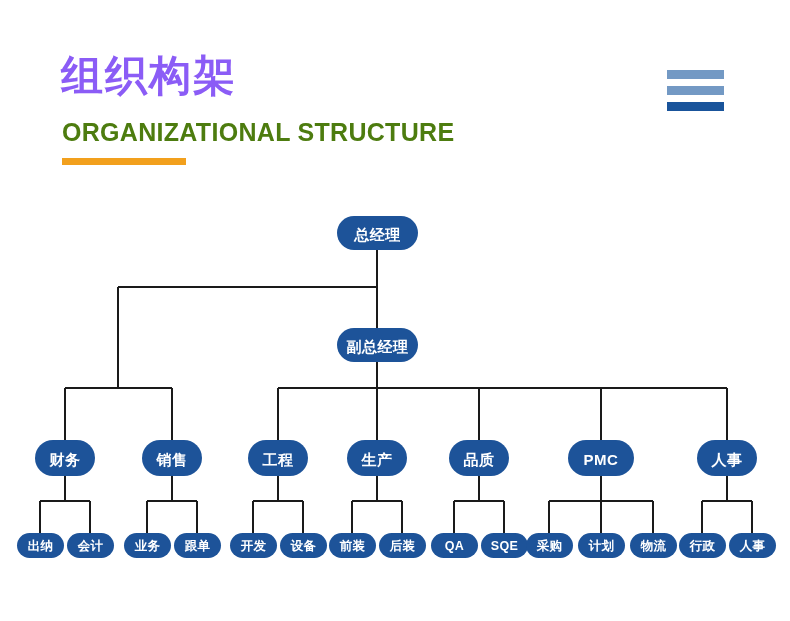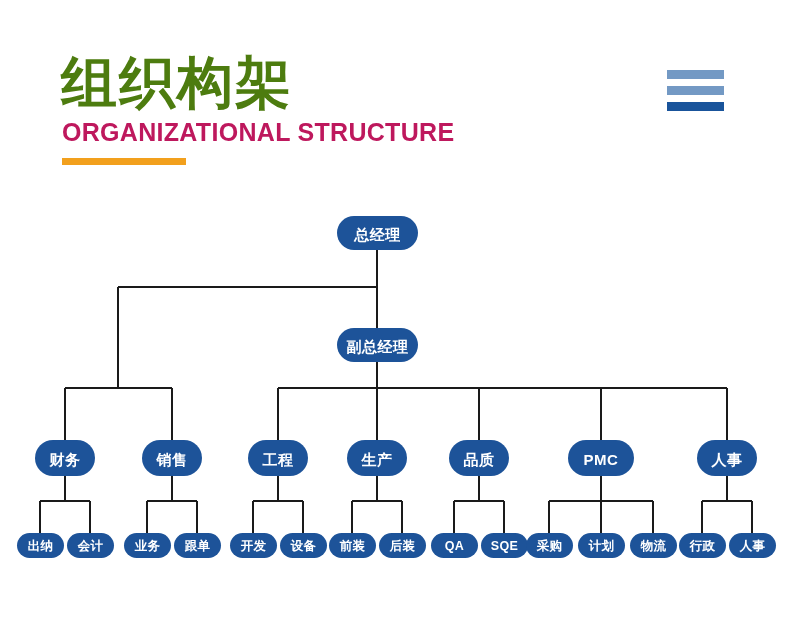--- a/index.html
+++ b/index.html
@@ -20,34 +20,34 @@
   #header {
     position: absolute;
     left: 0; top: 0;
     width: 790px;
     height: 185px;
   }
   #title-cn {
     position: absolute;
     left: 61px;
     top: 55px;
-    font-size: 56px;
+    font-size: 42px;
     font-weight: bold;
-    color: #4d7c0f;
+    color: #8b5cf6;
     letter-spacing: 2px;
     line-height: 1;
     white-space: nowrap;
   }
   #title-en {
     position: absolute;
     left: 62px;
     top: 120px;
     font-size: 25px;
     font-weight: bold;
-    color: #be185d;
+    color: #4d7c0f;
     letter-spacing: 0.3px;
     line-height: 1;
     white-space: nowrap;
   }
   #title-rule {
     position: absolute;
     left: 62px;
     top: 158px;
     width: 124px;
     height: 7px;

